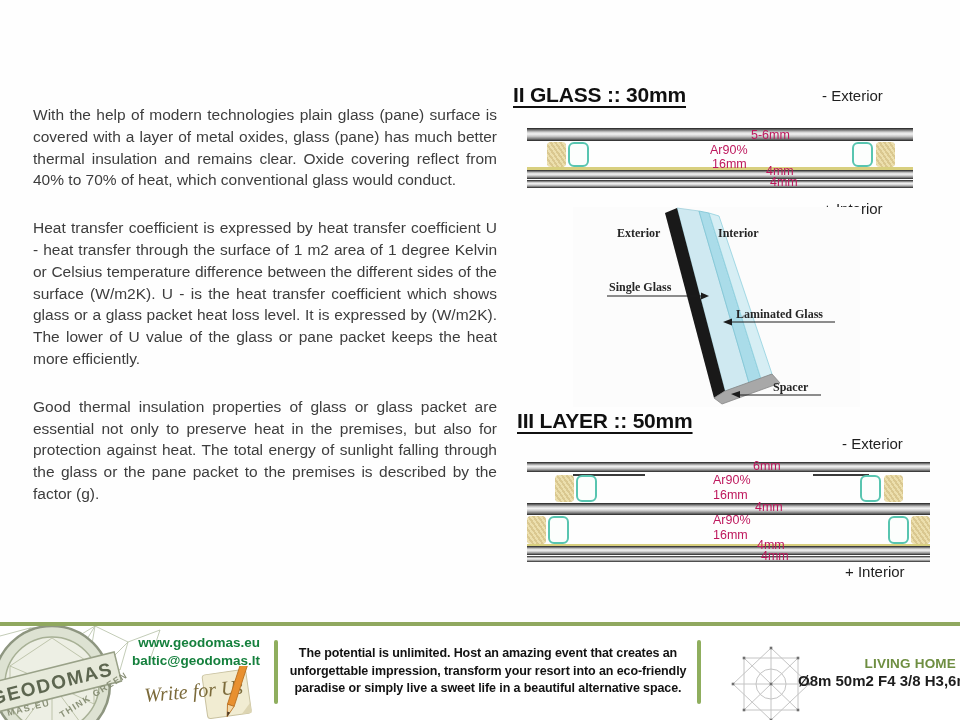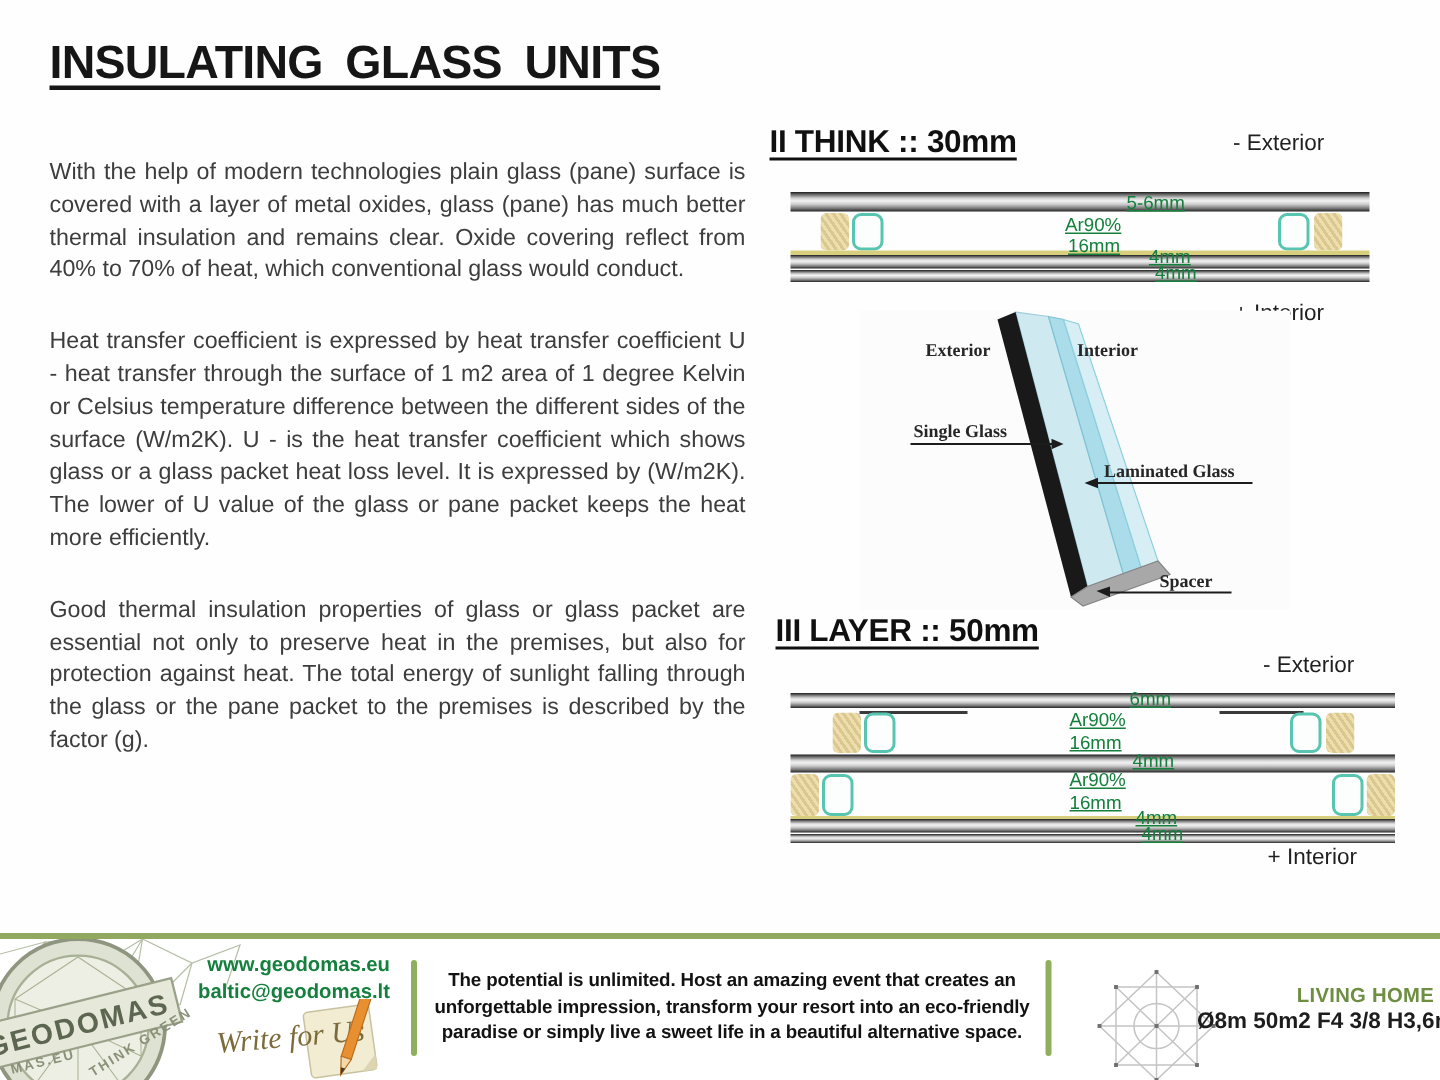--- a/index.html
+++ b/index.html
@@ -37,21 +37,21 @@
   .tan {
     position:absolute; width:19px; border-radius:4px;
     background-color:#ecdfad;
     background-image:repeating-linear-gradient(55deg, rgba(176,146,76,.3) 0 2px, rgba(0,0,0,0) 2px 4px);
   }
   .teal {
     position:absolute; width:21px; box-sizing:border-box;
     background:#fcfefd; border:2px solid #58c5b0; border-radius:6px;
   }
   .ylin { position:absolute; left:0; right:0; height:3px; background:#d8cf7e; }
-  .dlab { position:absolute; font-size:12.5px; color:#15803d; white-space:nowrap;text-decoration:underline; }
+  .dlab { position:absolute; font-size:12.5px; color:#be185d; white-space:nowrap; }
   
   .footer {
     position:absolute; left:0; right:0; top:622px; height:98px;
     background:#ffffff; border-top:4px solid #90a85f; box-sizing:border-box;
   }
   .logo-wrap { position:absolute; left:0; top:0; width:192px; height:94px; overflow:hidden; }
   .contact { position:absolute; left:118px; top:8px; width:142px; text-align:right;
              font-size:13.5px; font-weight:bold; color:#15803d; line-height:18px; }
   .vdiv { position:absolute; top:14px; width:4px; height:64px; background:#8fae5e; border-radius:2px; }
   .tagline {
@@ -64,29 +64,28 @@
   .living .name { font-size:13.5px; font-weight:bold; color:#6e8e41; letter-spacing:0.2px; }
   .living .specs { font-size:15px; font-weight:bold; color:#1d1d1d; margin-top:1px; white-space:nowrap; }
   
   .illu text { font-family:"Liberation Serif", serif; font-weight:bold; fill:#262626; }
 </style>
 </head>
 <body>
 
 <div class="slide">
 
-  <div class="title">INSULATING GLASS UNITS</div>
 
   <div class="body-col">
     <p>With the help of modern technologies plain glass (pane) surface is covered with a layer of metal oxides, glass (pane) has much better thermal insulation and remains clear. Oxide covering reflect from 40% to 70% of heat, which conventional glass would conduct.</p>
     <p>Heat transfer coefficient is expressed by heat transfer coefficient U - heat transfer through the surface of 1 m2 area of 1 degree Kelvin or Celsius temperature difference between the different sides of the surface (W/m2K). U - is the heat transfer coefficient which shows glass or a glass packet heat loss level. It is expressed by (W/m2K). The lower of U value of the glass or pane packet keeps the heat more efficiently.</p>
     <p>Good thermal insulation properties of glass or glass packet are essential not only to preserve heat in the premises, but also for protection against heat. The total energy of sunlight falling through the glass or the pane packet to the premises is described by the factor (g).</p>
   </div>
 
-  <div class="h2" style="left:513px; top:83px;">II THINK :: 30mm</div>
+  <div class="h2" style="left:513px; top:83px;">II GLASS :: 30mm</div>
   <div class="side-label" style="left:822px; top:87px;">- Exterior</div>
 
   <div class="diag" style="left:527px; top:128px; width:386px; height:60px;">
     <div class="gbar" style="top:0; height:13px;"></div>
 
     <div class="tan" style="left:20px;  top:14px; height:25px;"></div>
     <div class="teal" style="left:41px;  top:14px; height:25px;"></div>
     <div class="teal" style="left:325px; top:14px; height:25px;"></div>
     <div class="tan" style="left:349px; top:14px; height:25px;"></div>
     <div class="ylin" style="top:39px;"></div>

